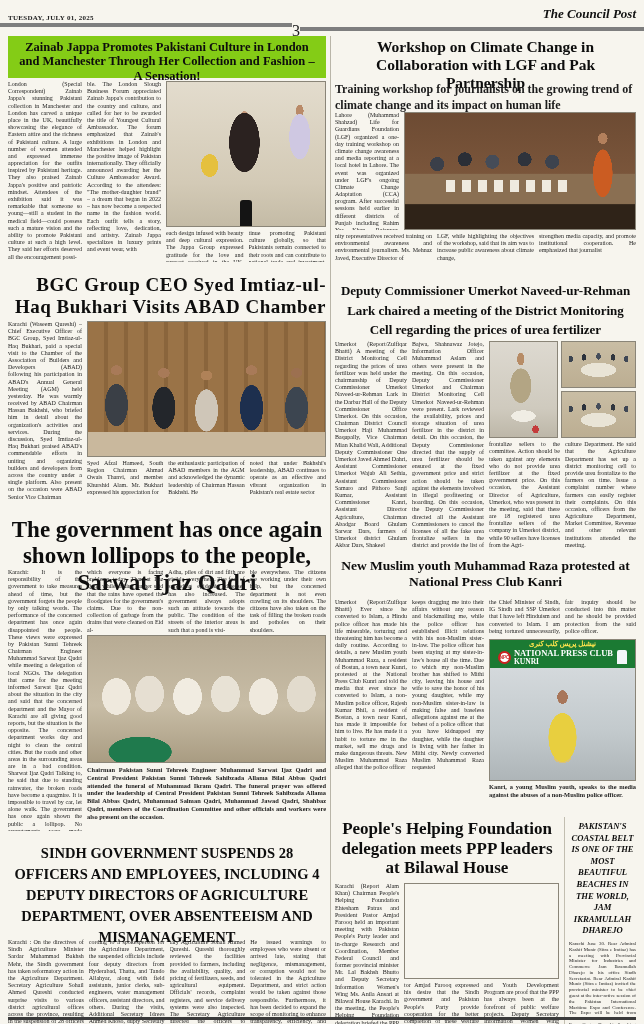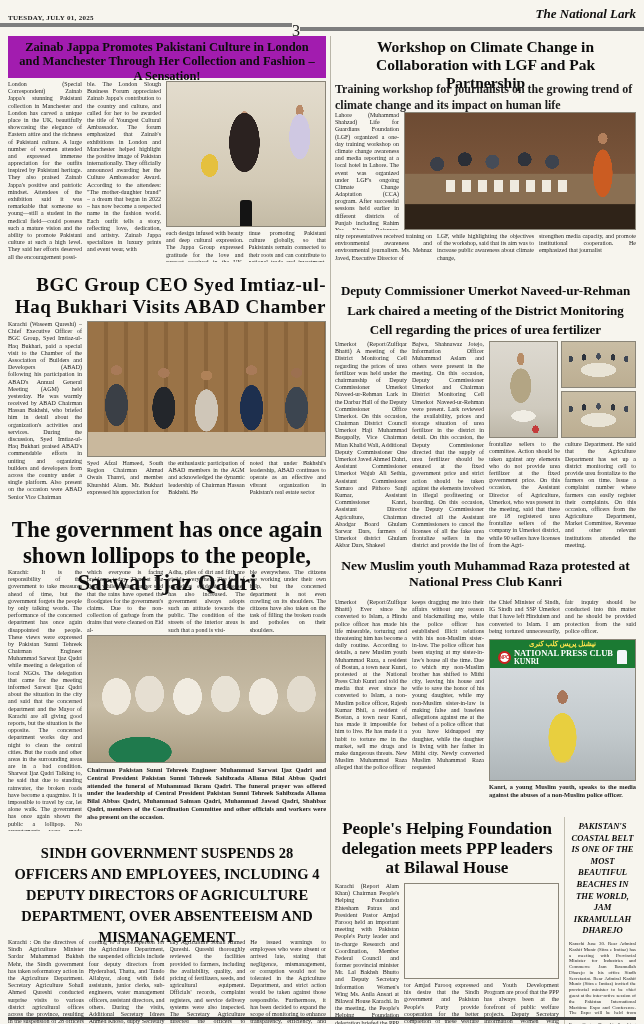--- a/index.html
+++ b/index.html
@@ -24,21 +24,21 @@
   .colR { flex:1; display:flex; flex-direction:column; }
   .hdiv { height:1px; background:#c2beb0; margin:3px 0; }
   
   .hl { font-weight:bold; text-align:center; line-height:1.15; color:#0d0d0d; }
   .body-sm { font-size:6px; line-height:1.2; text-align:justify; overflow:hidden; }
   .caption { font-weight:bold; font-size:6.4px; line-height:1.22; text-align:justify; overflow:hidden; }
   .row { display:flex; }
   .gap > * + * { margin-left:5px; }
   .photo { position:relative; overflow:hidden; border:1px solid #8a8578; }
   
-  .zainab .hl { background:#a21caf; font-size:12.5px; padding:4px 6px; height:42px; }
+  .zainab .hl { background:#84cc16; font-size:12.5px; padding:4px 6px; height:42px; }
   .zainab .bodyrow { height:184px; margin-top:3px; }
   .zainab .c { width:74px; }
   .zainab .wrap { flex:1; display:flex; flex-direction:column; }
   .ph-zainab { height:146px;
     background:
       radial-gradient(ellipse 16% 34% at 49% 42%, #2b2220 0 60%, rgba(0,0,0,0) 61%),
       radial-gradient(ellipse 6% 11% at 49% 27%, #c79a7c 0 60%, rgba(0,0,0,0) 61%),
       radial-gradient(ellipse 11% 26% at 84% 38%, #cfc8e2 0 60%, rgba(0,0,0,0) 61%),
       radial-gradient(ellipse 4% 7% at 84% 20%, #b98a68 0 60%, rgba(0,0,0,0) 61%),
       radial-gradient(ellipse 9% 13% at 27% 58%, #e5c03e 0 60%, rgba(0,0,0,0) 61%),
@@ -185,21 +185,21 @@
   .coastal .body-xs { font-size:4.9px; line-height:1.18; text-align:justify; overflow:hidden; flex:1; margin-top:4px; }
   .pagebottom { position:absolute; left:8px; right:8px; bottom:4px; height:3px; background:#3a3a3a; }
 </style>
 </head>
 <body>
 
 <div class="page">
 
   <div class="topbar">
     <span class="date">TUESDAY, JULY 01, 2025</span>
-    <span class="masthead">The National Lark</span>
+    <span class="masthead">The Council Post</span>
   </div>
   <div class="rules">
     <div class="rule left"></div>
     <span class="pageno">3</span>
     <div class="rule right"></div>
   </div>
 
   <div class="content">
 
     <div class="colL">

